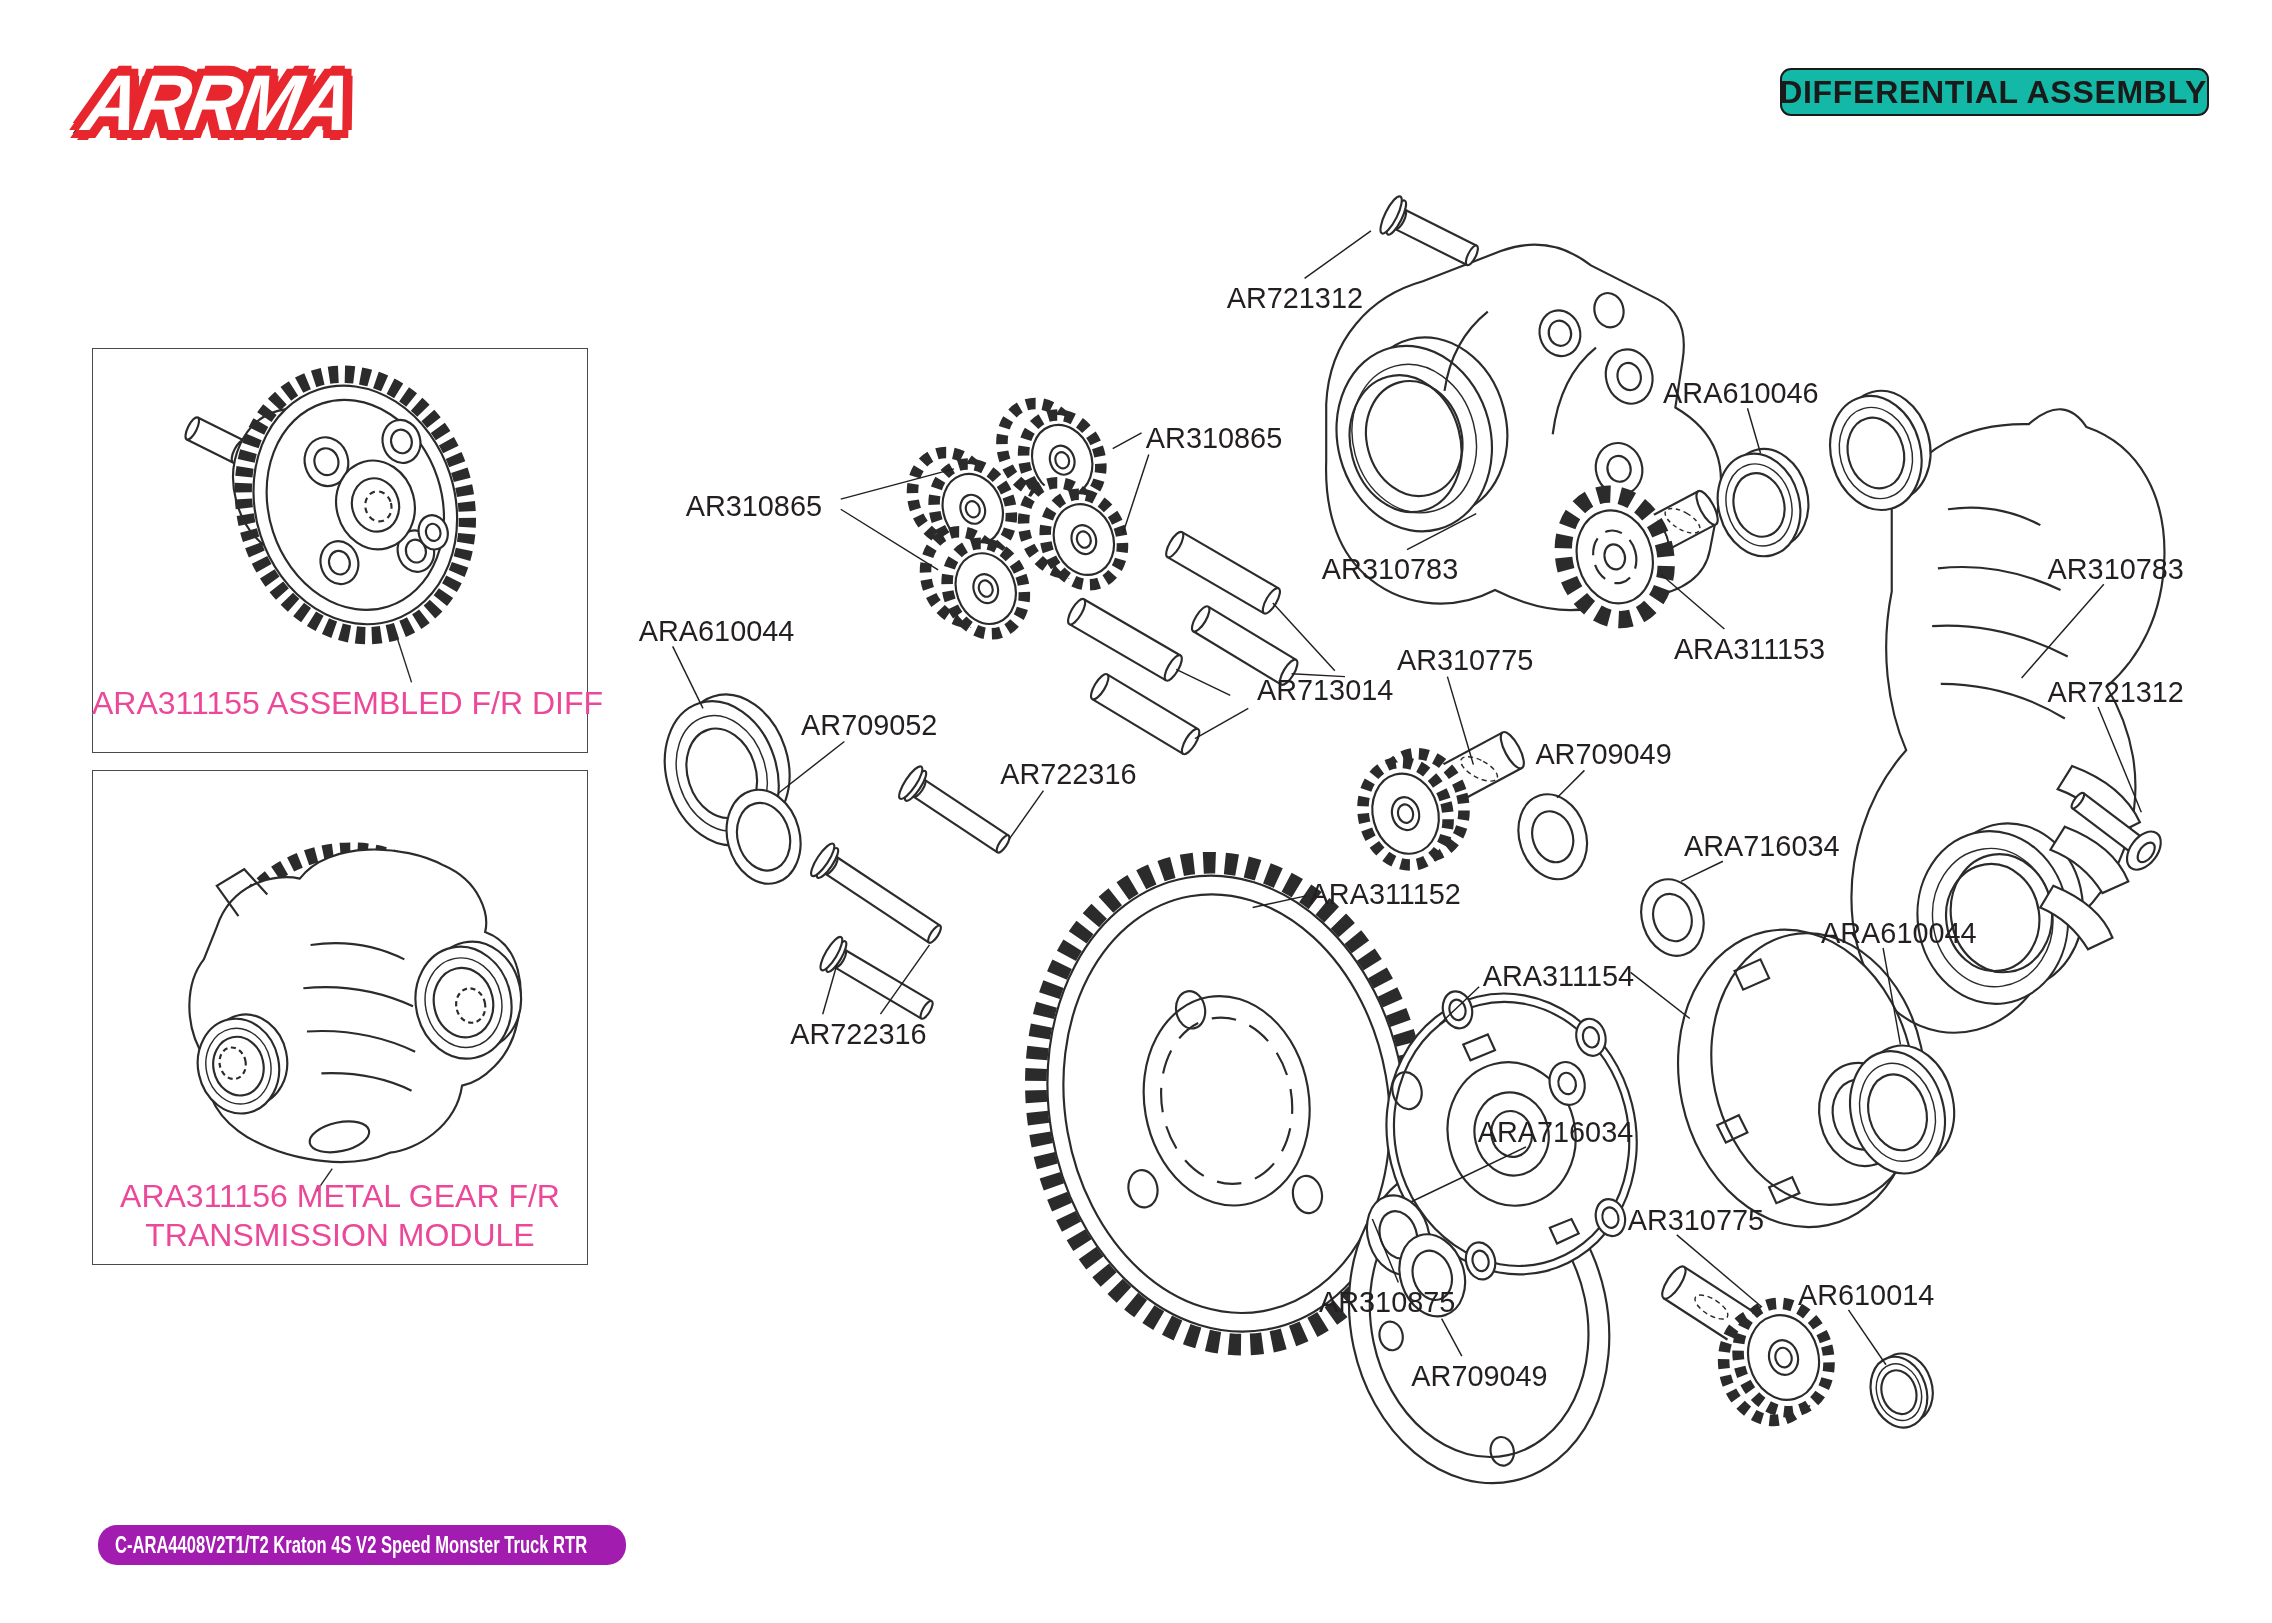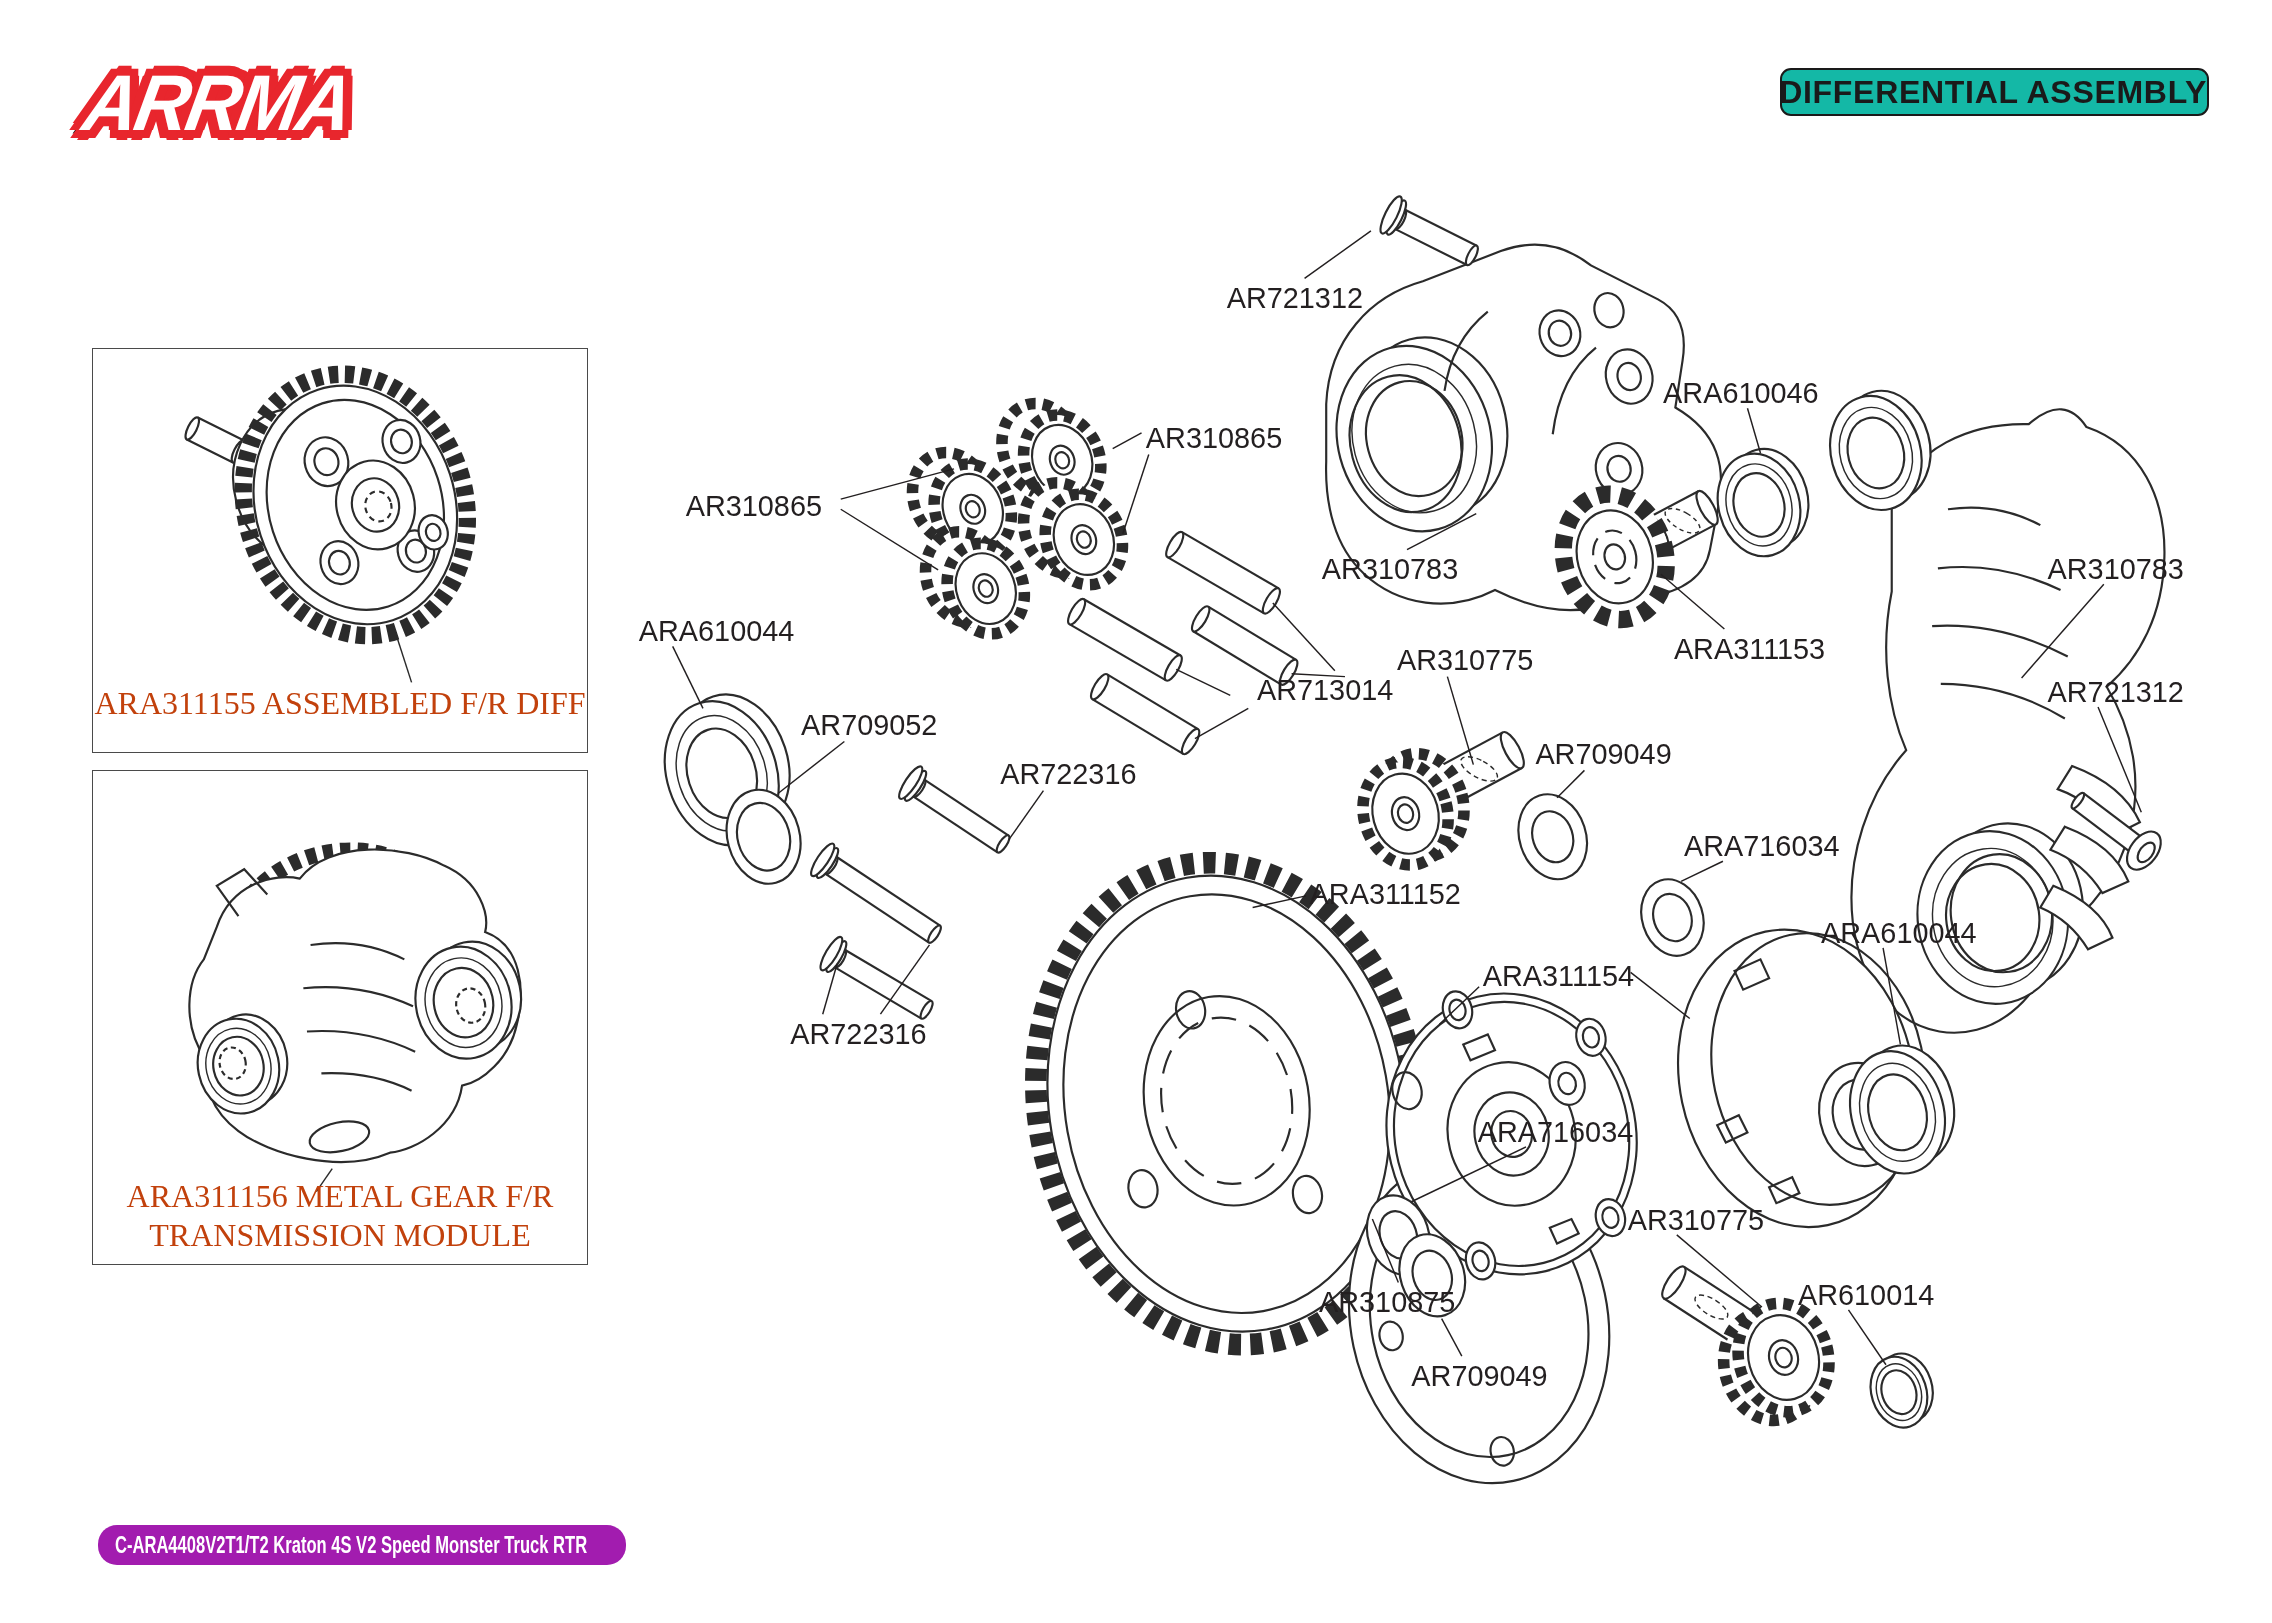--- a/index.html
+++ b/index.html
@@ -22,21 +22,21 @@
   
   .title-box{
     left:1780px;top:68px;width:429px;height:48px;border:2.2px solid #1a1a1a;border-radius:11px;
     display:flex;align-items:center;justify-content:flex-end;background:#14b8a6;box-sizing:border-box;
   }
   .title-box span{font-size:32px;font-weight:bold;letter-spacing:0.7px;white-space:nowrap;}
   
   .panel{border:1.4px solid #4a4a4a;background:transparent;box-sizing:border-box;}
   .panel-1{left:92px;top:348px;width:496px;height:405px;}
   .panel-2{left:92px;top:770px;width:496px;height:495px;}
-  .panel-caption{text-align:center;font-size:32px;line-height:39px;color:#c2410c;white-space:nowrap;font-family:Liberation Serif, serif;}
+  .panel-caption{text-align:center;font-size:32px;line-height:39px;color:#ec4899;white-space:nowrap;}
   .cap-1{left:92px;top:684px;width:496px;}
   .cap-2{left:92px;top:1177px;width:496px;}
   
   .footer-box{
     left:98px;top:1525px;width:528px;height:40px;background:#a21caf;border-radius:19px;
     display:flex;align-items:center;box-sizing:border-box;padding-left:17.3px;overflow:hidden;
   }
   .footer-box span{
     color:#ffffff;font-weight:bold;font-size:23px;white-space:nowrap;
     transform:scaleX(0.72);transform-origin:left center;letter-spacing:0;

